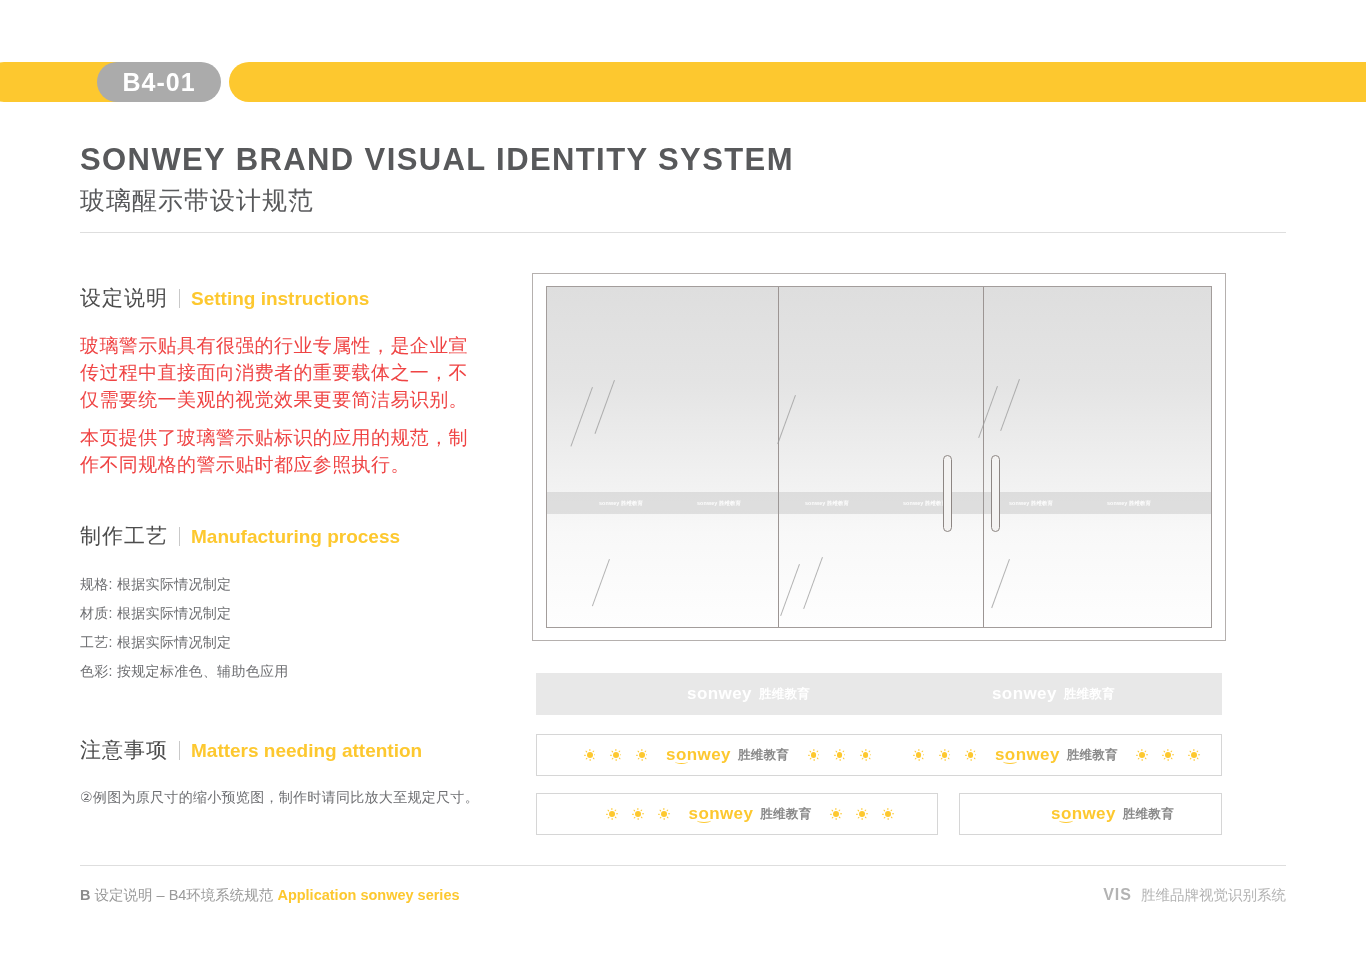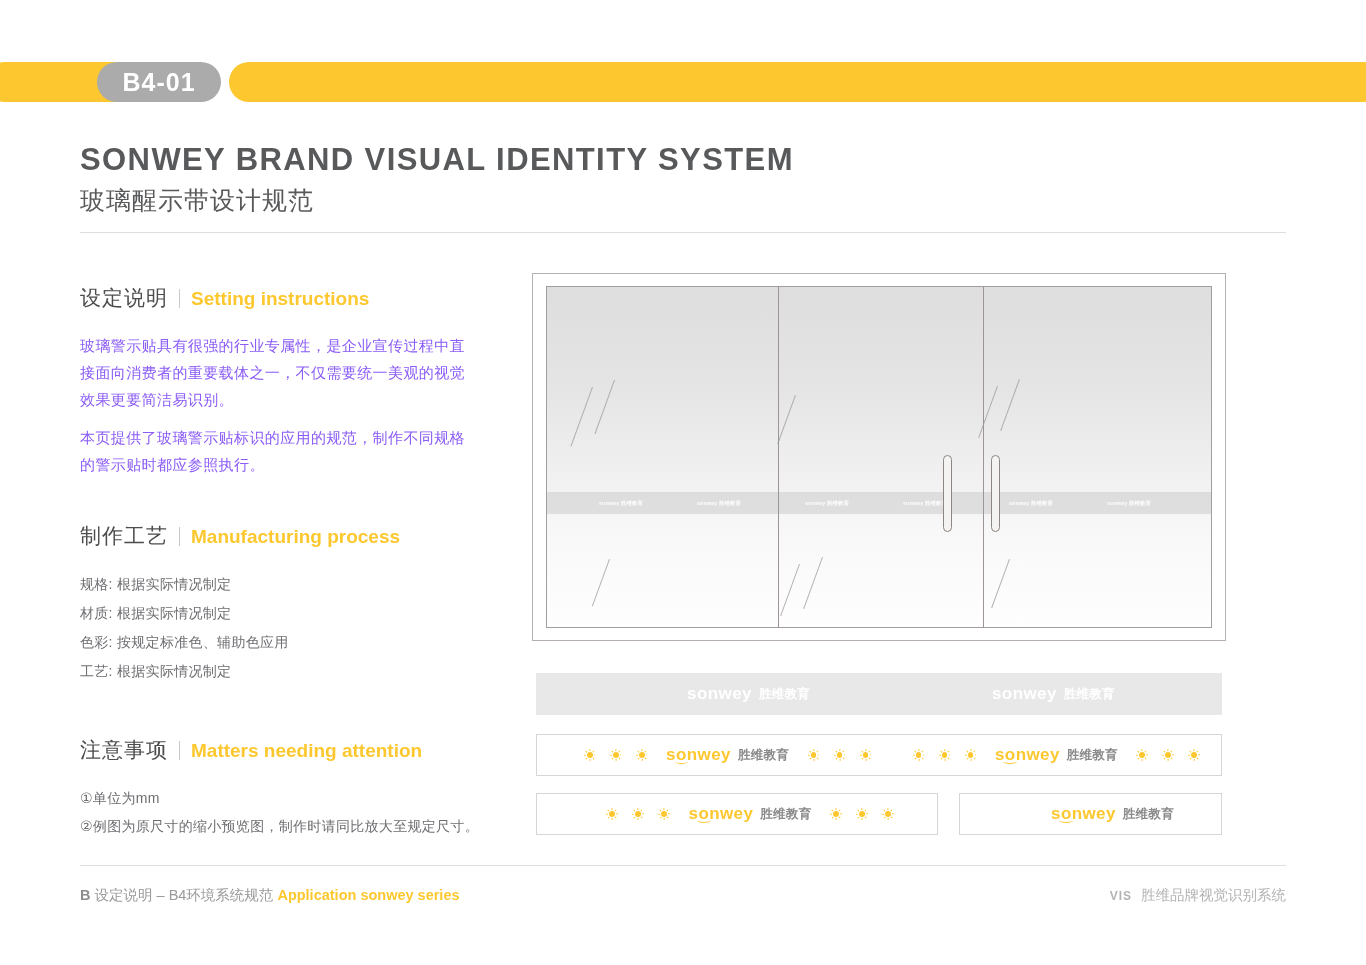--- a/index.html
+++ b/index.html
@@ -42,21 +42,21 @@
     position: absolute; left: 80px; top: 232px; width: 1206px; height: 1px;
     background: #DEDEDE;
   }
 
   
   .lcol { position: absolute; left: 80px; top: 284px; width: 400px; }
   .sec-head { display: flex; align-items: baseline; margin-bottom: 20px; }
   .sec-head .cn { font-size: 21px; color: #4D4D4D; letter-spacing: 1px; }
   .sec-head .bar { width: 1px; height: 19px; background: #C9C9C9; margin: 0 11px; align-self: center; }
   .sec-head .en { font-size: 19px; color: #FDC82F; font-weight: bold; }
-  .para { font-size: 15px; color: #8b5cf6; line-height: 27px; letter-spacing: .4px; }
+  .para { font-size: 19px; color: #ef4444; line-height: 27px; letter-spacing: .4px; }
   .para + .para { margin-top: 11px; }
   .spec-line { font-size: 14px; color: #6D6E71; line-height: 29px; letter-spacing: .3px; }
   .gap-a { height: 44px; }
   .gap-b { height: 50px; }
 
   
   .door-outer {
     position: absolute; left: 532px; top: 273px; width: 694px; height: 368px;
     border: 1px solid #B5B0AE; background: #ffffff;
   }
@@ -105,21 +105,21 @@
   .strip-gray { background: #E8E8E8; }
   .strip-white { background: #ffffff; border: 1px solid #D6D6D6; }
 
   
   .footer-rule { position: absolute; left: 80px; top: 865px; width: 1206px; height: 1px; background: #DEDEDE; }
   .footer-left { position: absolute; left: 80px; top: 886px; font-size: 14.5px; white-space: nowrap; }
   .footer-left .b { color: #8C8C8C; font-weight: bold; }
   .footer-left .cn { color: #9A9A9A; }
   .footer-left .en { color: #FDC82F; font-weight: bold; }
   .footer-right { position: absolute; right: 80px; top: 886px; font-size: 14.5px; white-space: nowrap; text-align: right; }
-  .footer-right .vis { color: #B3B3B3; font-weight: bold; letter-spacing: 1px; font-size: 12px; }
+  .footer-right .vis { color: #B3B3B3; font-weight: bold; letter-spacing: 1px; font-size: 16px; }
   .footer-right .cn { color: #B3B3B3; margin-left: 5px; }
 </style>
 </head>
 <body>
 
 <div class="page">
 
   <div class="topbar">
     <div class="topbar-left"></div>
     <div class="topbar-right"></div>
@@ -142,31 +142,30 @@
 
     <div class="gap-a"></div>
 
     <div class="sec-head">
       <span class="cn">制作工艺</span>
       <span class="bar"></span>
       <span class="en">Manufacturing process</span>
     </div>
     <div class="spec-line">规格: 根据实际情况制定</div>
     <div class="spec-line">材质: 根据实际情况制定</div>
+    <div class="spec-line">工艺: 根据实际情况制定</div>
     <div class="spec-line">色彩: 按规定标准色、辅助色应用</div>
-    <div class="spec-line">工艺: 根据实际情况制定</div>
 
     <div class="gap-b"></div>
 
     <div class="sec-head">
       <span class="cn">注意事项</span>
       <span class="bar"></span>
       <span class="en">Matters needing attention</span>
     </div>
-    <div class="spec-line">①单位为mm</div>
     <div class="spec-line" style="line-height:26px;">②例图为原尺寸的缩小预览图，制作时请同比放大至规定尺寸。</div>
   </div>
 
   <div class="door-outer">
     <div class="door-inner" id="doorInner">
       <div class="panel-div" style="left:231px;"></div>
       <div class="panel-div" style="left:436px;"></div>
 
       <div class="scratch" style="left:45px; top:100px;  height:63px; transform:rotate(20deg);"></div>
       <div class="scratch" style="left:67px; top:93px;   height:57px; transform:rotate(20deg);"></div>

